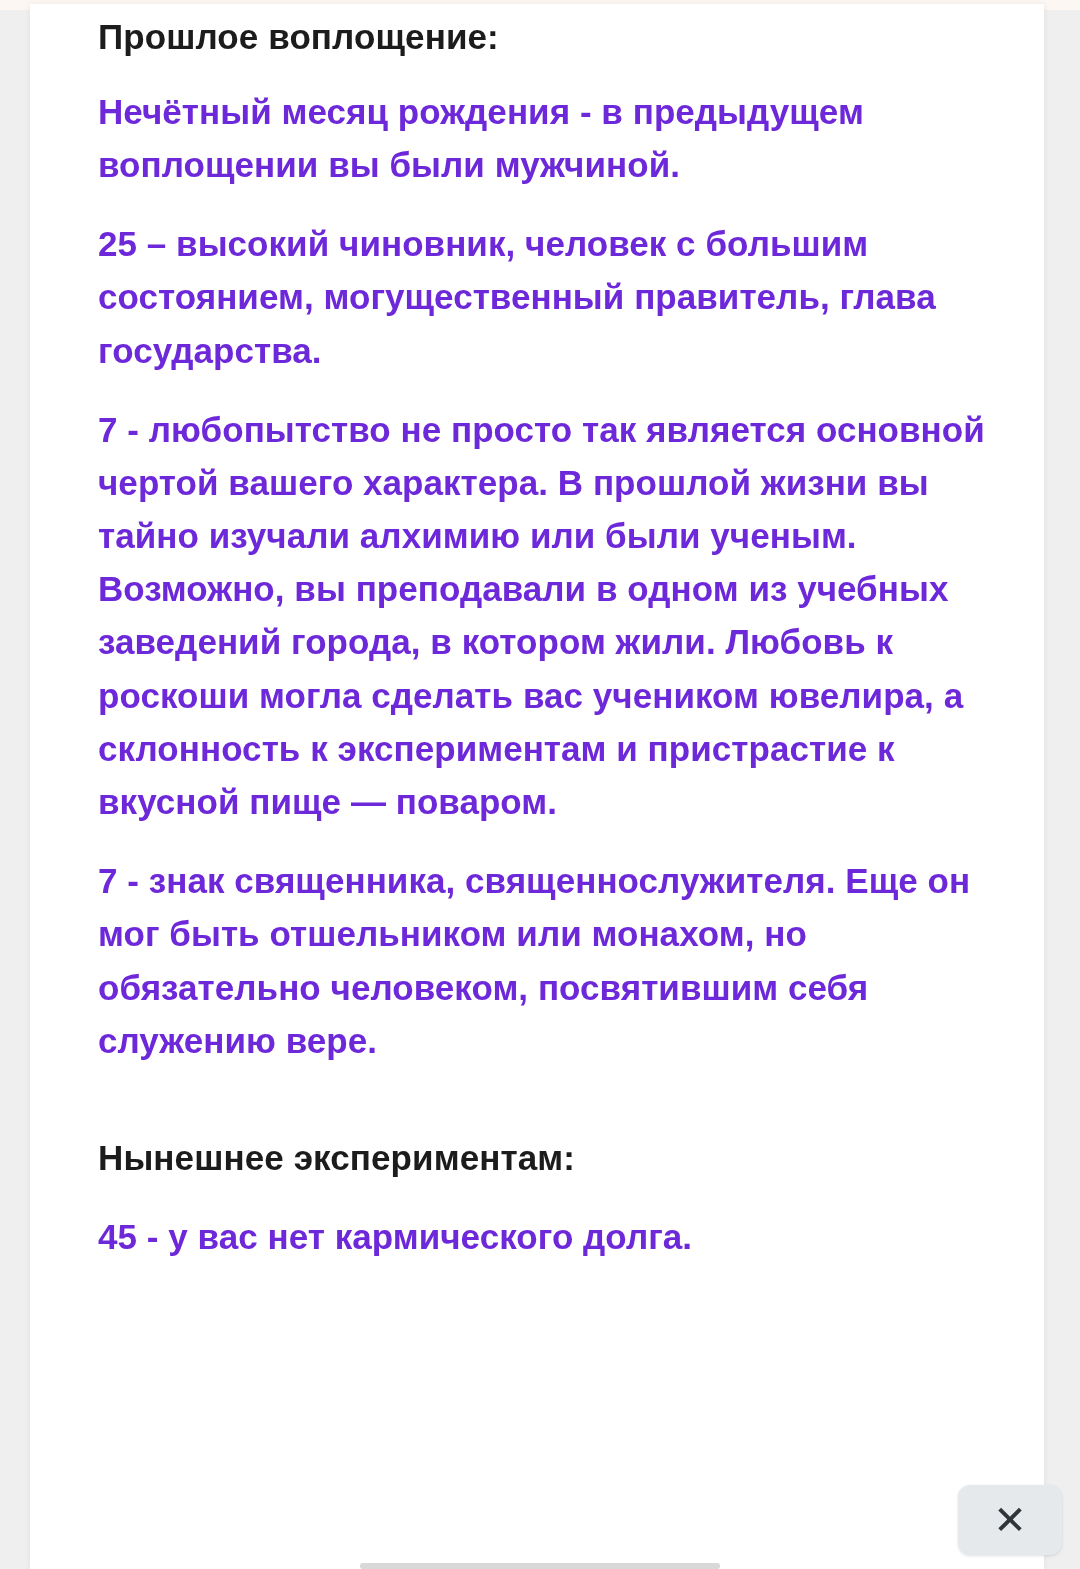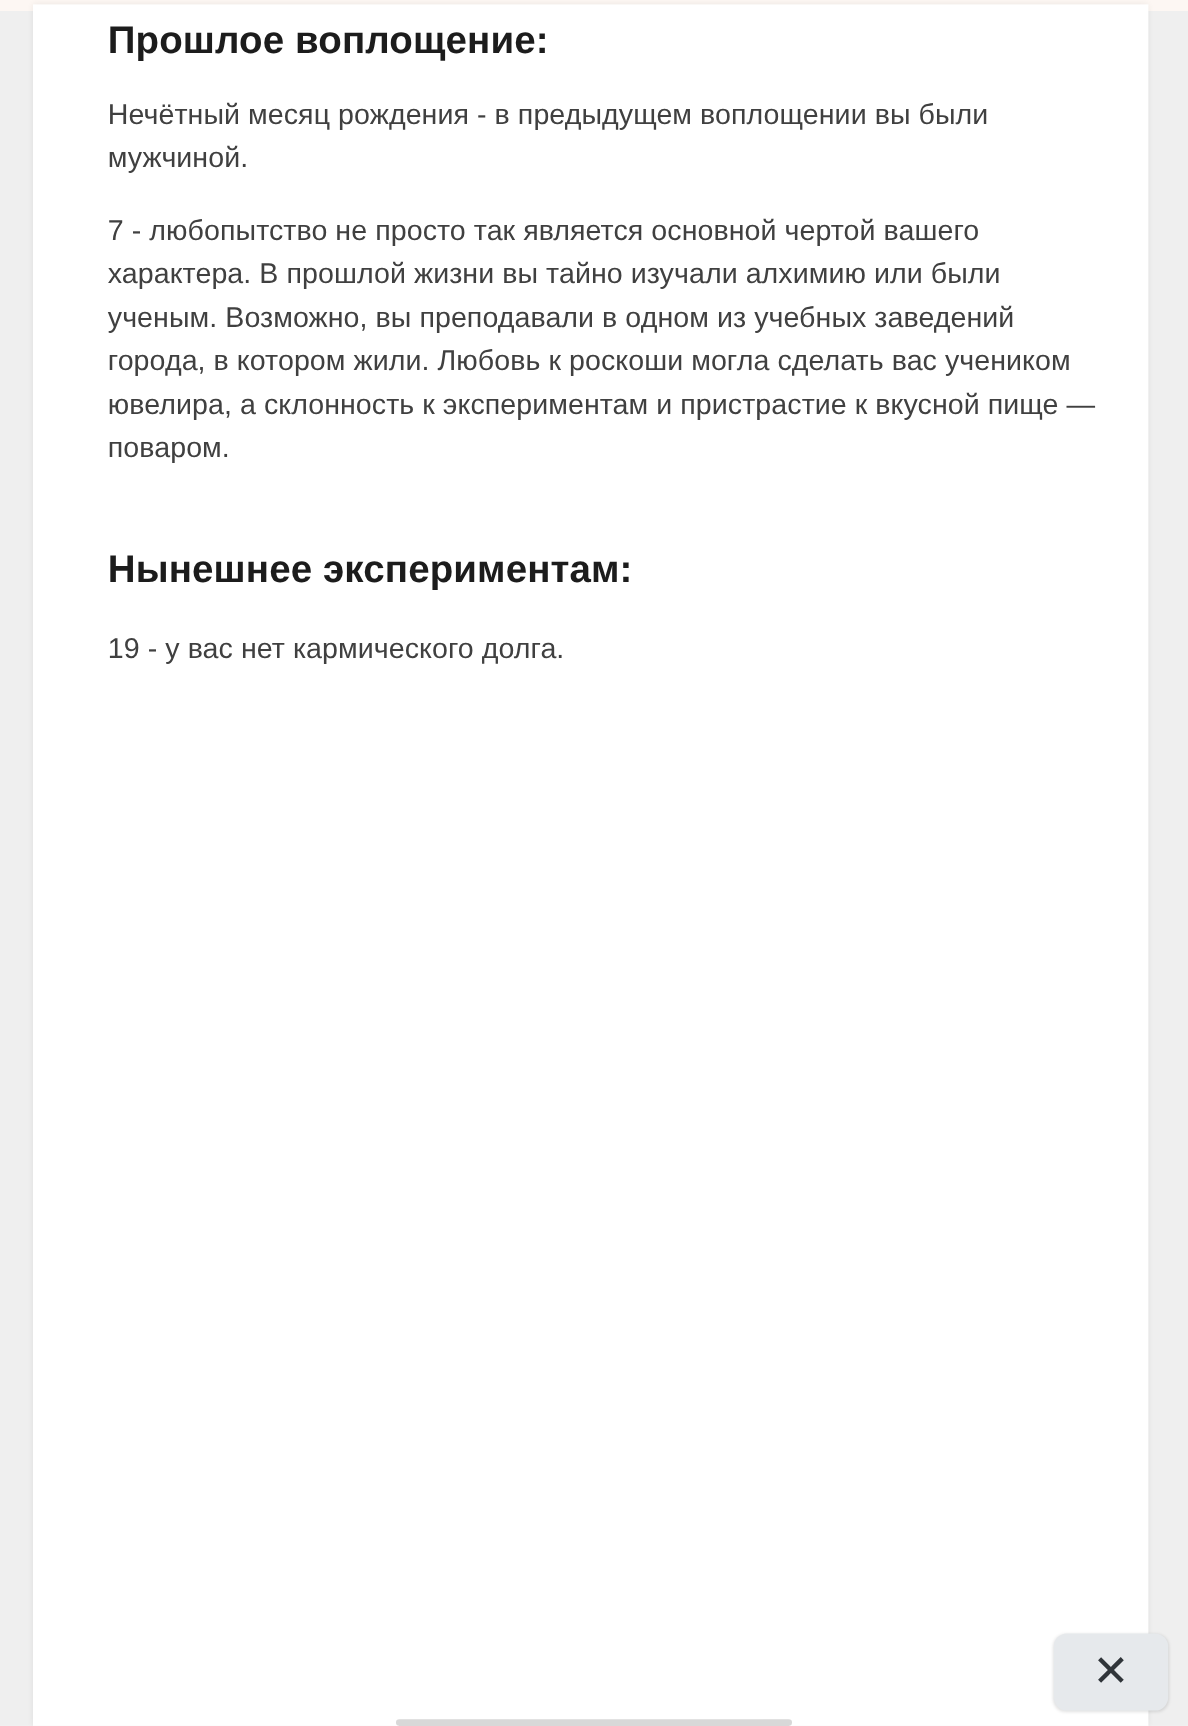--- a/index.html
+++ b/index.html
@@ -53,23 +53,23 @@
   h2.section-title {
     font-size: 35px;
     font-weight: bold;
     color: #1c1c1c;
     margin: 26px 0 4px 0;
     line-height: 1.45;
     letter-spacing: 0.1px;
   }
 
   p.para {
-    font-size: 26px;
-    font-weight: normal;
-    color: #404040;
+    font-size: 35px;
+    font-weight: bold;
+    color: #6d28d9;
     line-height: 1.52;
     margin: 26px 0 0 0;
     letter-spacing: 0.05px;
   }
 
   p.para:first-of-type {
     margin-top: 22px;
   }
 
   .spacer-lg { height: 40px; }
@@ -116,30 +116,32 @@
 <div class="page">
   <div class="top-strip"></div>
 
   <div class="card">
     <div class="content">
 
       <h2 class="section-title">Прошлое воплощение:</h2>
 
       <p class="para">Нечётный месяц рождения - в предыдущем воплощении вы были мужчиной.</p>
 
+      <p class="para">25 – высокий чиновник, человек с большим состоянием, могущественный правитель, глава государства.</p>
 
       <p class="para">7 - любопытство не просто так является основной чертой вашего характера. В прошлой жизни вы тайно изучали алхимию или были ученым. Возможно, вы преподавали в одном из учебных заведений города, в котором жили. Любовь к роскоши могла сделать вас учеником ювелира, а склонность к экспериментам и пристрастие к вкусной пище — поваром.</p>
 
+      <p class="para">7 - знак священника, священнослужителя. Еще он мог быть отшельником или монахом, но обязательно человеком, посвятившим себя служению вере.</p>
 
       <div class="spacer-lg"></div>
 
       <h2 class="section-title">Нынешнее экспериментам:</h2>
 
 
-      <p class="para">19 - у вас нет кармического долга.</p>
+      <p class="para">45 - у вас нет кармического долга.</p>
 
     </div>
   </div>
 
   <button class="close-btn">
     <span class="x-glyph">✕</span>
   </button>
 
   <div class="bottom-hint"></div>
 </div>

